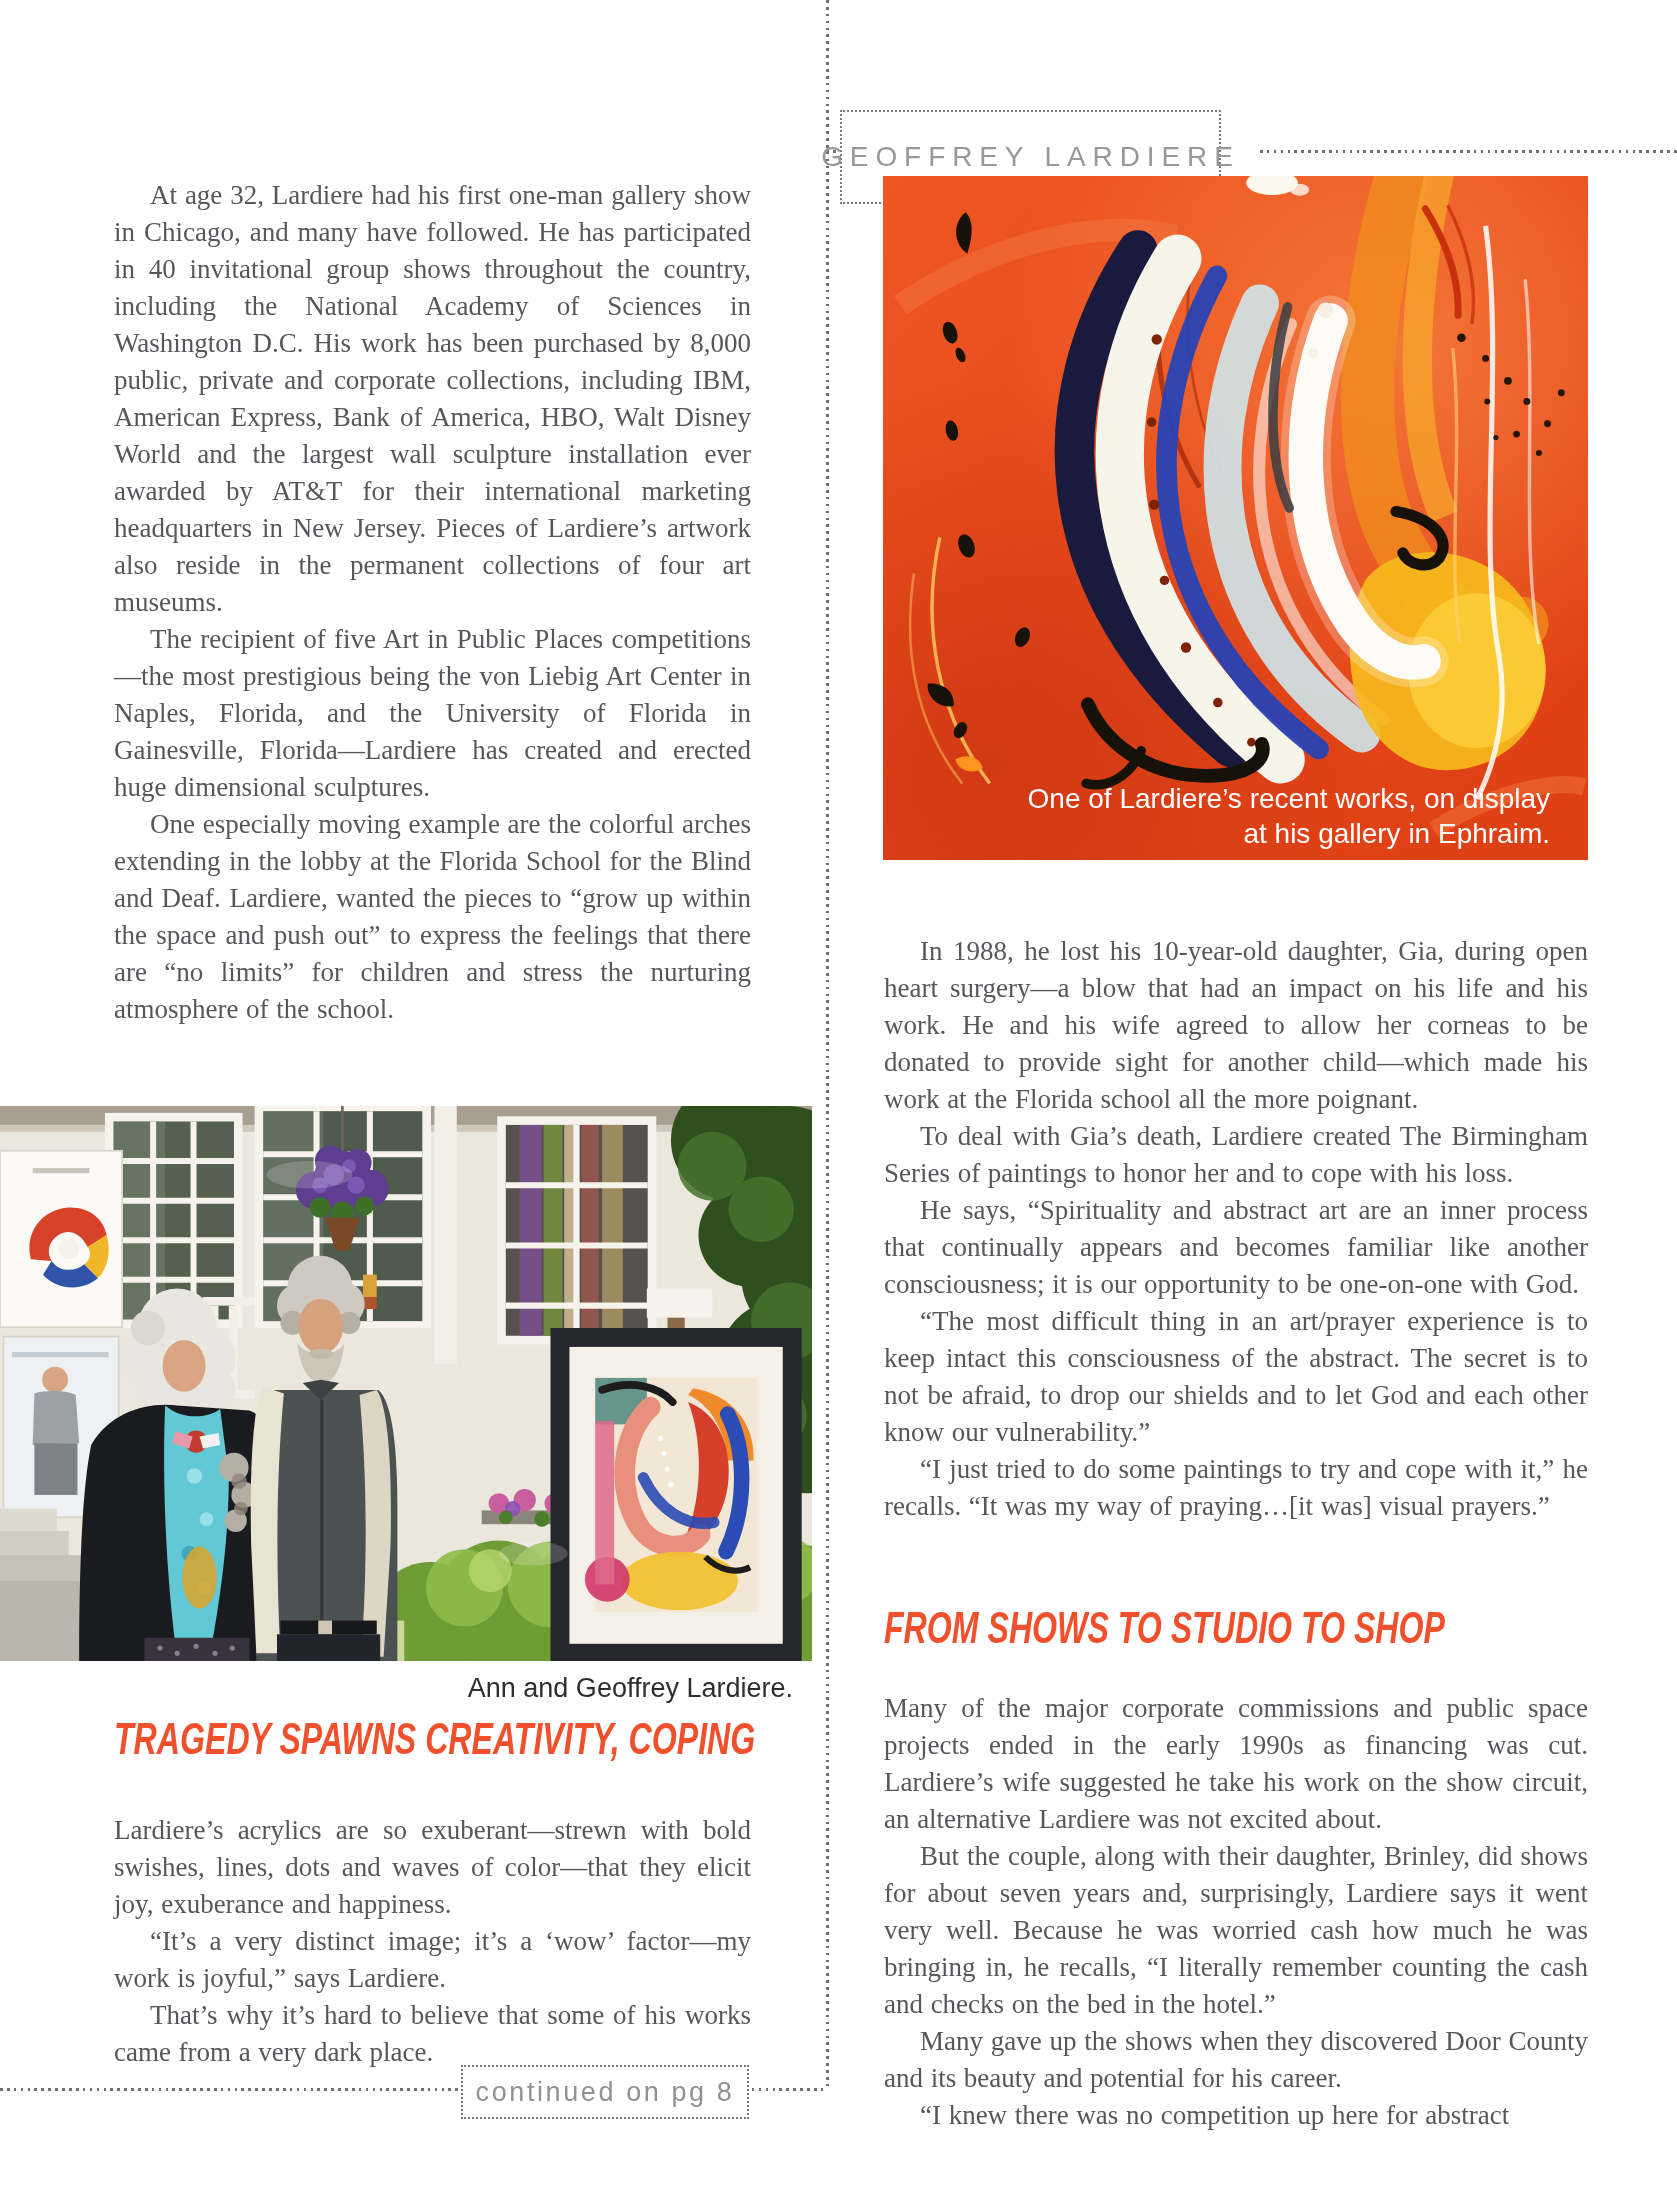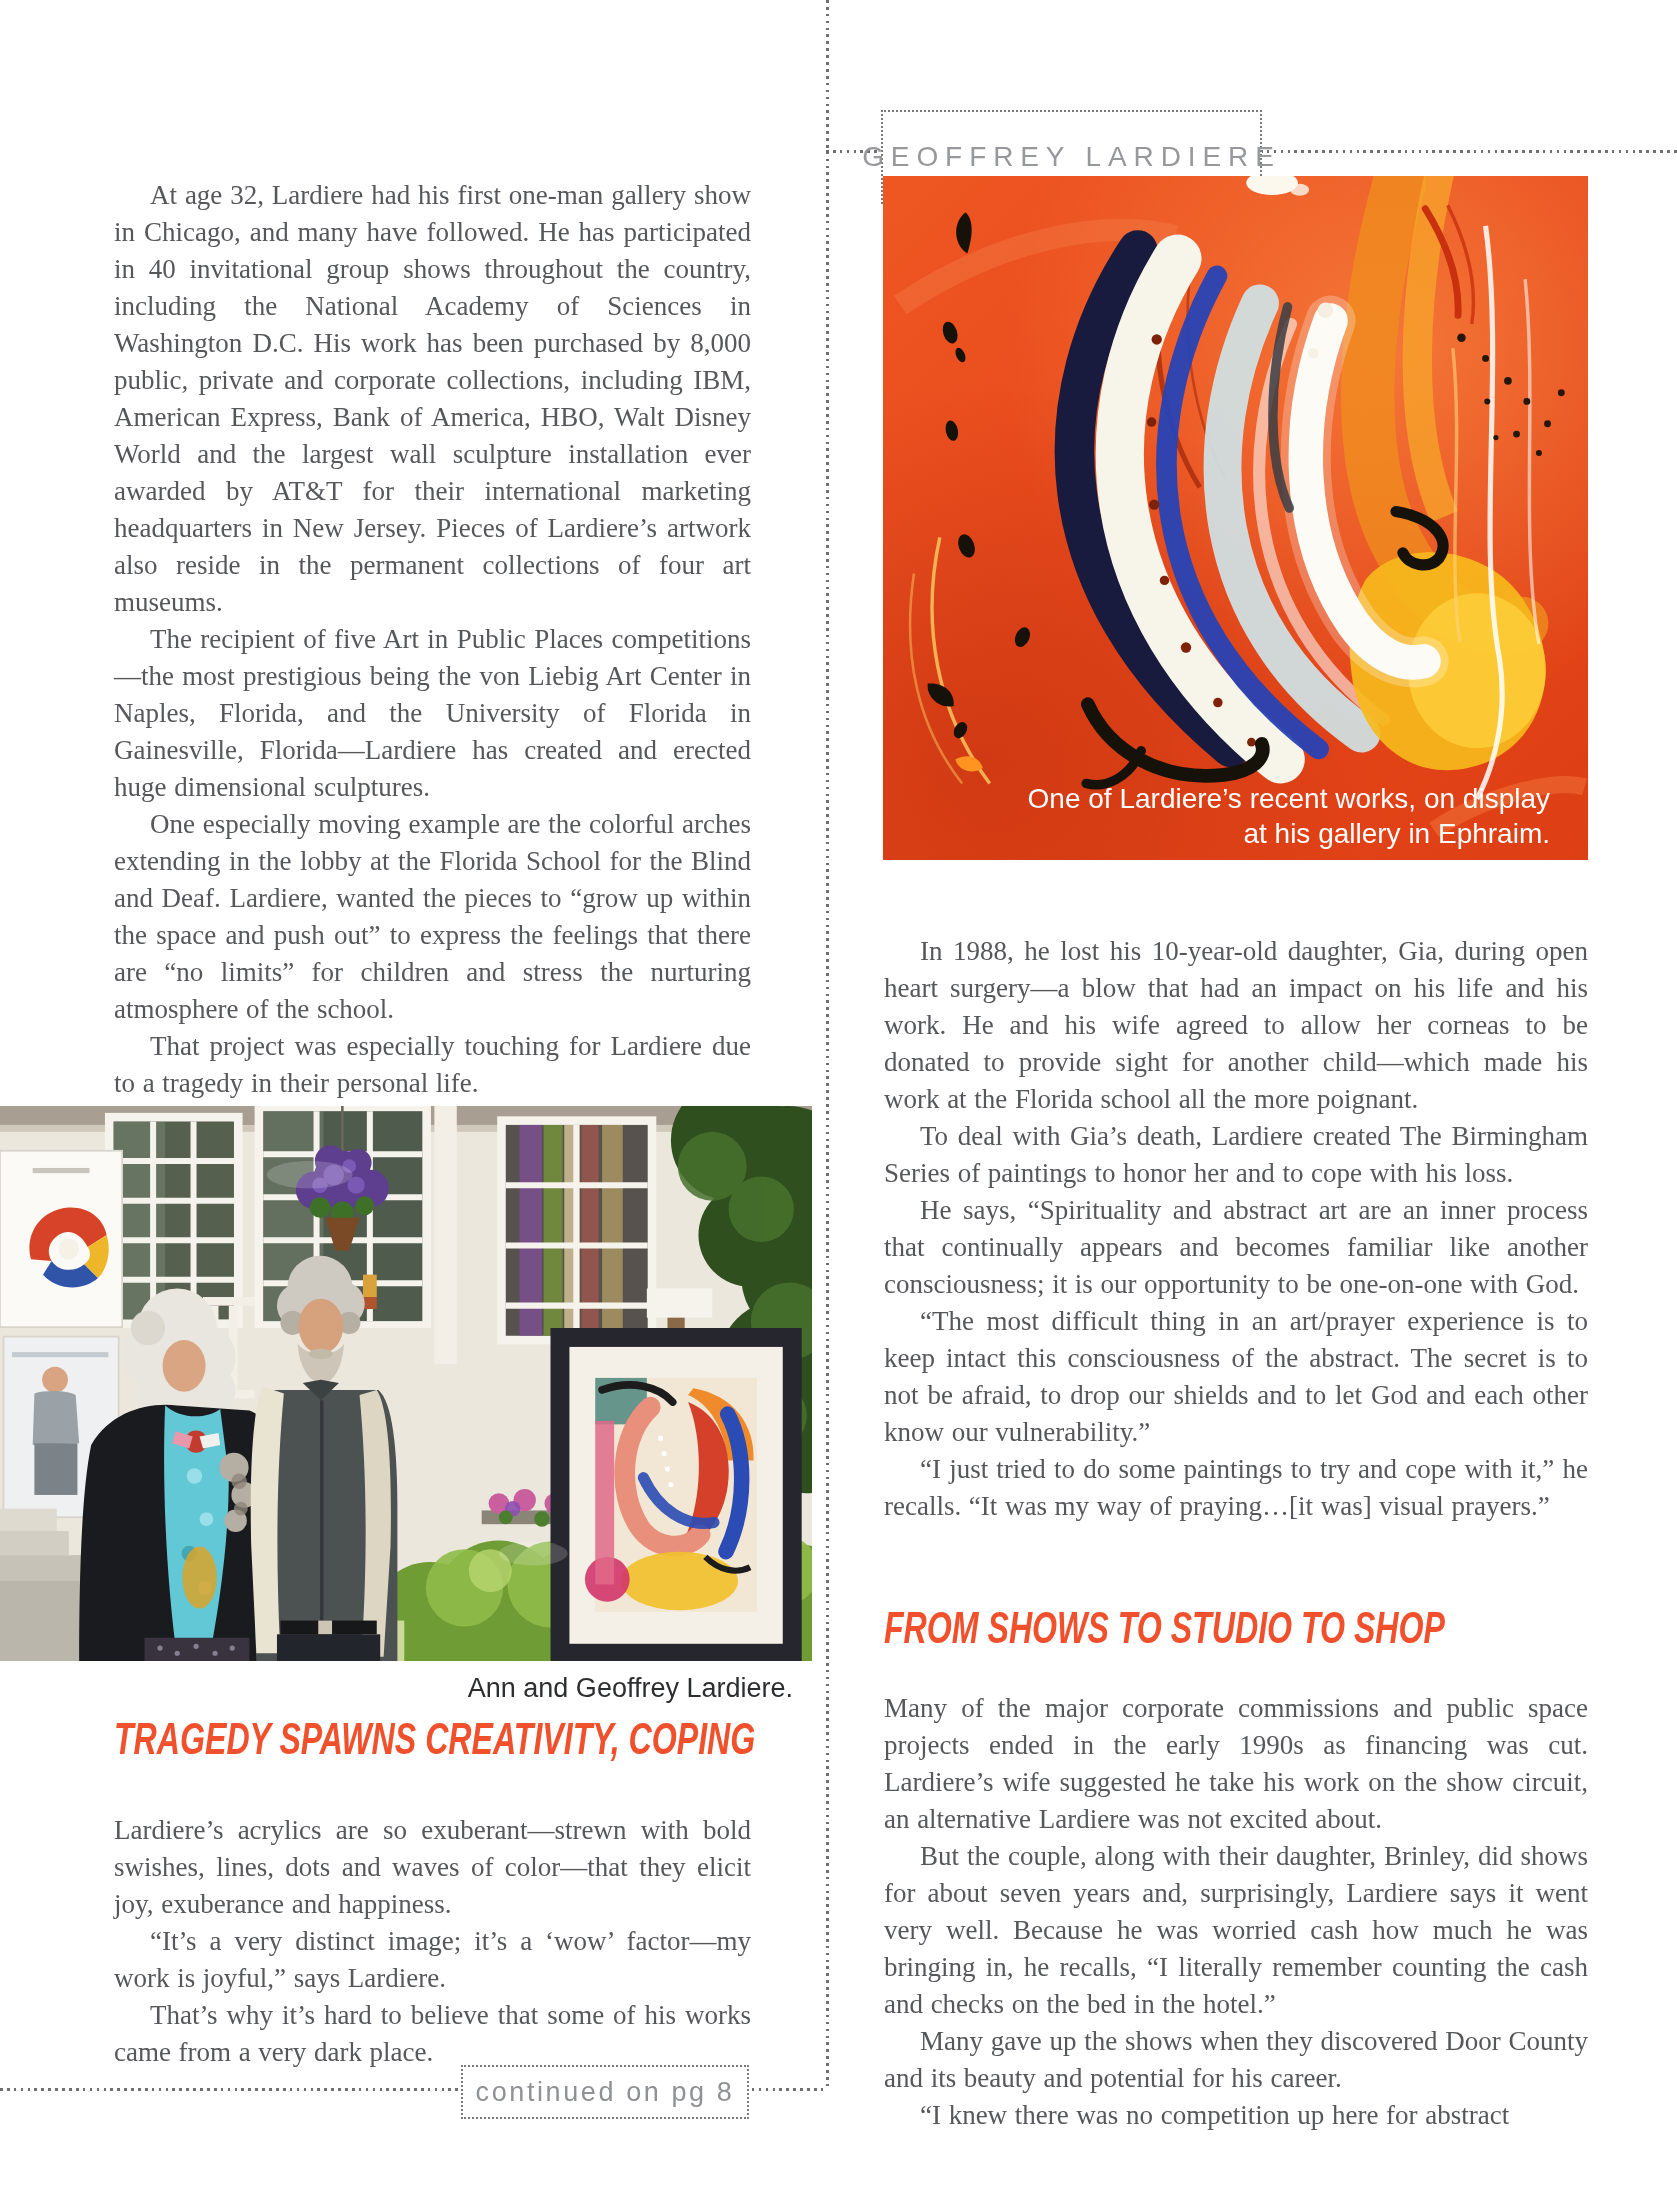--- a/index.html
+++ b/index.html
@@ -38,29 +38,28 @@
 </style>
 </head>
 <body>
 
 <div class="page">
 
   <div class="dot-v" style="left:826px;top:0;height:2091px;"></div>
   <div class="dot-h" style="left:826px;top:150px;width:57px;"></div>
   <div class="dot-h" style="left:1260px;top:150px;width:418px;"></div>
 
-  <div class="dot-box" style="left:881px;top:110px;width:377px;height:90px;align-items:center;">
+  <div class="dot-box" style="left:840px;top:110px;width:377px;height:90px;align-items:center;">
     <span class="kicker">GEOFFREY LARDIERE</span>
   </div>
 
   <div class="col" style="left:114px;top:141px;width:637px;">
       <p class="para ind">At age 32, Lardiere had his first one-man gallery show in Chicago, and many have followed. He has participated in 40 invitational group shows throughout the country, including the National Academy of Sciences in Washington D.C. His work has been purchased by 8,000 public, private and corporate collections, including IBM, American Express, Bank of America, HBO, Walt Disney World and the largest wall sculpture installation ever awarded by AT&amp;T for their international marketing headquarters in New Jersey. Pieces of Lardiere’s artwork also reside in the permanent collections of four art museums.</p>
       <p class="para ind">The recipient of five Art in Public Places competitions—the most prestigious being the von Liebig Art Center in Naples, Florida, and the University of Florida in Gainesville, Florida—Lardiere has created and erected huge dimensional sculptures.</p>
       <p class="para ind">One especially moving example are the colorful arches extending in the lobby at the Florida School for the Blind and Deaf. Lardiere, wanted the pieces to “grow up within the space and push out” to express the feelings that there are “no limits” for children and stress the nurturing atmosphere of the school.</p>
-      <p class="para ind">That project was especially touching for Lardiere due to a tragedy in their personal life.</p>
     </div>
 
   <div class="photo">
     <svg viewBox="0 0 944 645" preserveAspectRatio="none">
       <rect width="944" height="645" fill="#ebe7dd"></rect>
       <rect width="944" height="22" fill="#7b7060" opacity=".6"></rect>
       <rect y="22" width="944" height="8" fill="#a79b88" opacity=".4"></rect>
       <g fill="#2f4f1f">
         <circle cx="850" cy="40" r="70"></circle>
           <circle cx="915" cy="85" r="85"></circle>

